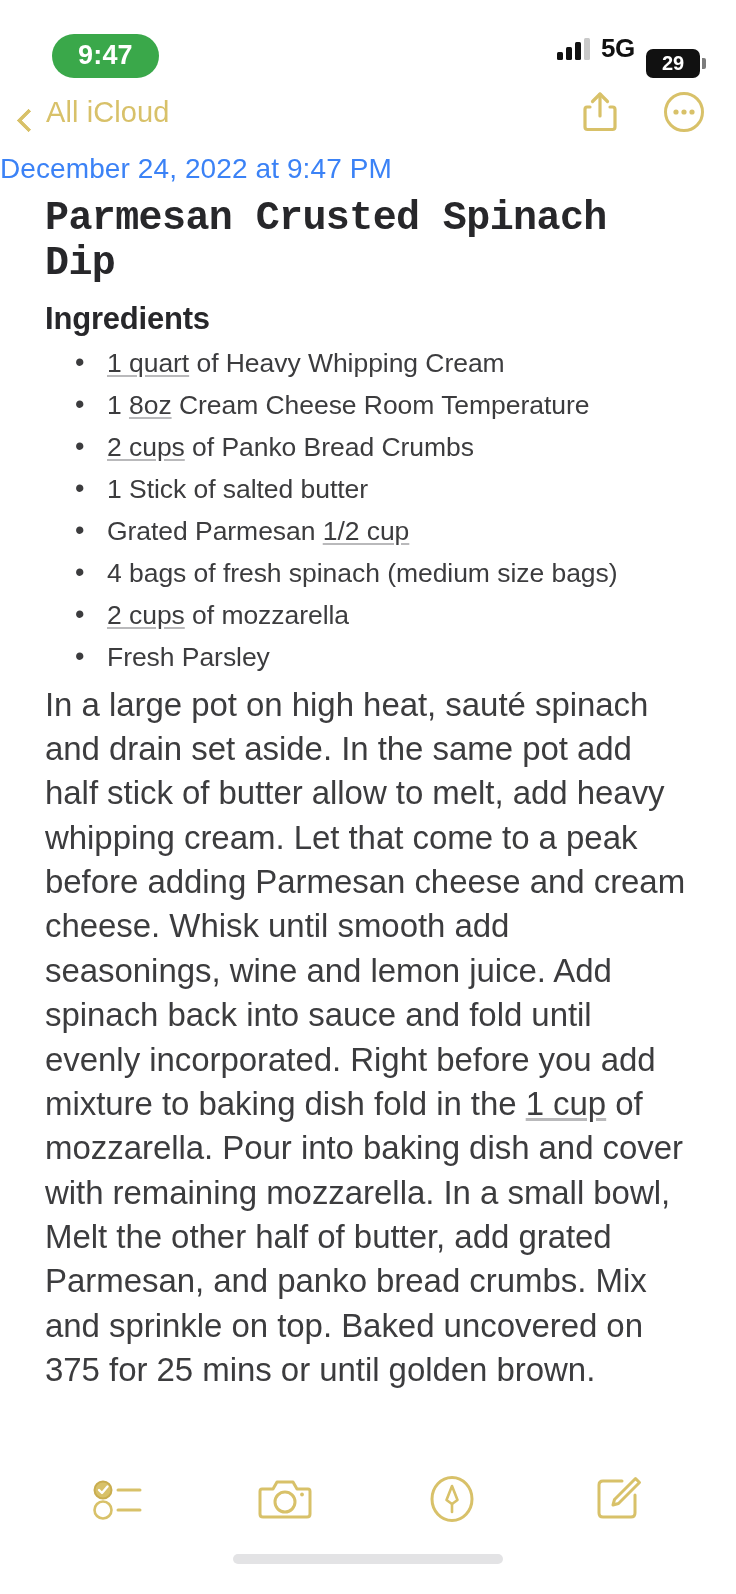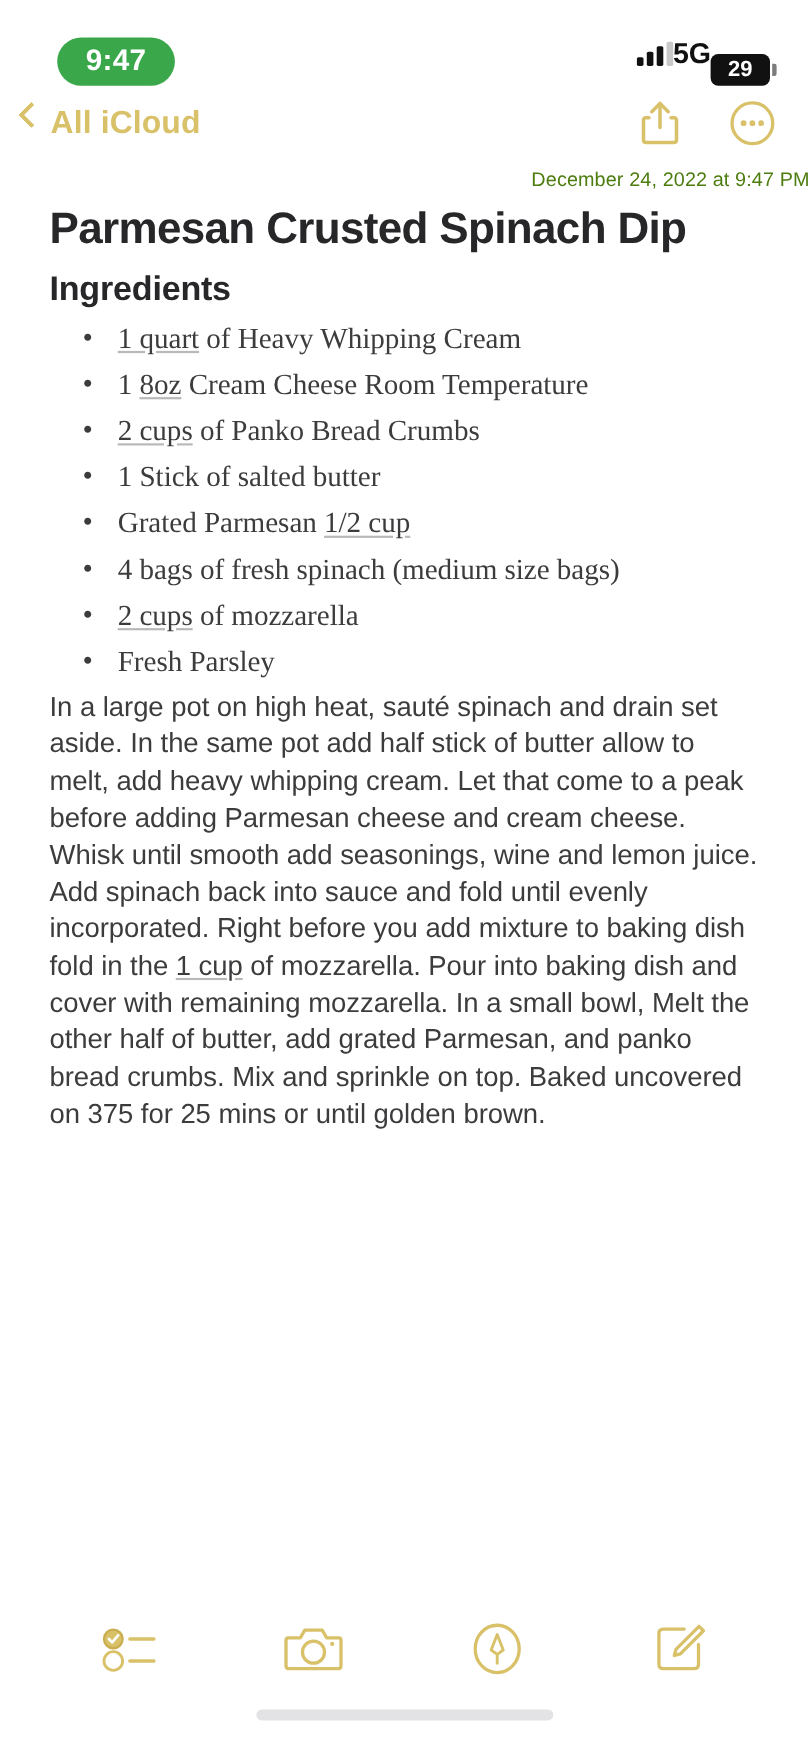--- a/index.html
+++ b/index.html
@@ -19,21 +19,21 @@
     padding:0 30px 0 52px; position:relative;
   }
   .recording-pill {
     background:#3aa84a; color:#ffffff;
     border-radius:999px;
     padding:7px 26px;
     font-size:27px; font-weight:bold;
     letter-spacing:.2px;
     line-height:1.1;
   }
-  .status-right { display:flex; align-items:center; position:relative; }
+  .status-right { display:flex; align-items:center; gap:11px; position:relative; }
   .priv-dots { position:absolute; top:-28px; right:30px; display:flex; gap:20px; }
   .priv-dot { width:9px; height:9px; border-radius:50%; background:#f0a830; }
   .priv-dot.dim { background:#f3cf8e; }
   .bars { display:flex; align-items:flex-end; gap:3px; height:22px; }
   .bars i { display:block; width:6px; background:#111; border-radius:1.5px; }
   .bars i:nth-child(1){height:8px;}
   .bars i:nth-child(2){height:13px;}
   .bars i:nth-child(3){height:18px;}
   .bars i:nth-child(4){height:22px; background:#c9c9c9;}
   .net-label { font-size:26px; font-weight:bold; color:#111; letter-spacing:-.3px; }
@@ -45,64 +45,64 @@
     font-size:20px; font-weight:bold; padding:0 7px;
   }
   .battery-nub { width:4px; height:11px; background:#111; border-radius:0 2px 2px 0; opacity:.55; }
 
   
   .navbar {
     height:68px; flex:0 0 68px;
     display:flex; align-items:center; justify-content:space-between;
     padding:0 30px 0 16px;
   }
-  .back-btn { display:flex; align-items:flex-start; gap:9px; color:#d8c169;font-weight:bold; }
+  .back-btn { display:flex; align-items:flex-end; gap:9px; color:#d8c169; }
   .chev { width:17px; height:17px; border-left:4.5px solid #d8c169; border-bottom:4.5px solid #d8c169;
           transform:rotate(45deg); border-radius:1px; margin-left:4px; }
   .back-label { font-size:29px; color:#d8c169; letter-spacing:.1px; }
   .nav-actions { display:flex; align-items:center; gap:40px; }
   .nav-icon { width:44px; height:44px; display:flex; align-items:center; justify-content:center; }
 
   
   .date-line {
-    text-align:right; color:#4d7c0f;
-    font-size:18px; padding:7px 0 12px;
+    text-align:left; color:#3b82f6;
+    font-size:28px; padding:7px 0 12px;
     letter-spacing:.1px;
   }
 
   
   .note { flex:1 1 auto; padding:0 45px; overflow:hidden; color:#3c3c3e; }
   .note-title {
     font-size:40px; font-weight:bold; color:#27272a;
     letter-spacing:-.6px; line-height:1.12;
     margin-bottom:13px;
+    font-family:Liberation Mono, monospace;
   }
   .section-head {
     font-size:31px; font-weight:bold; color:#27272a;
     letter-spacing:-.2px; line-height:1.2;
   }
   ul.ingredients { list-style:none; margin:9px 0 0 0; }
   ul.ingredients li {
     position:relative;
     padding-left:62px;
     font-size:26.5px; line-height:1.32;
     color:#3c3c3e; letter-spacing:-.05px;
     margin-bottom:7px;
-    font-family:Liberation Serif, serif;
   }
   ul.ingredients li::before {
     content:"•"; position:absolute; left:30px; top:-1px;
     font-size:27px; color:#3c3c3e;
   }
   u.dd { text-decoration:underline; text-decoration-color:#b9b9bb; text-underline-offset:3px; }
 
   .directions-head { margin-top:52px; font-size:31px; }
   .directions-body {
     margin-top:8px;
-    font-size:25px; line-height:1.345;
+    font-size:33px; line-height:1.345;
     color:#3c3c3e; letter-spacing:-.05px;
     text-align:left;
   }
 
   
   .toolbar {
     flex:0 0 110px; height:110px;
     display:flex; align-items:center; justify-content:space-around;
     padding:0 34px;
   }

